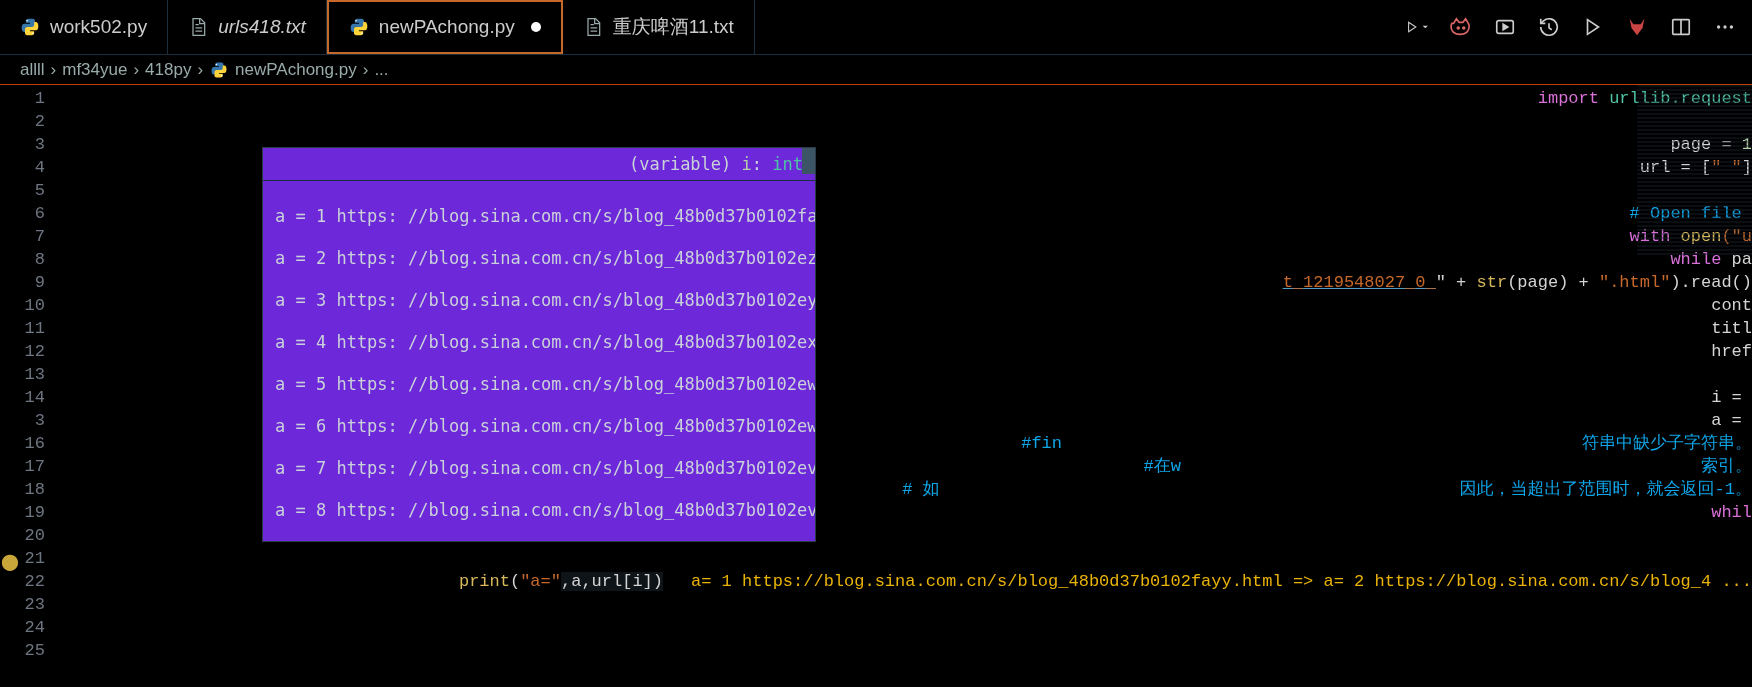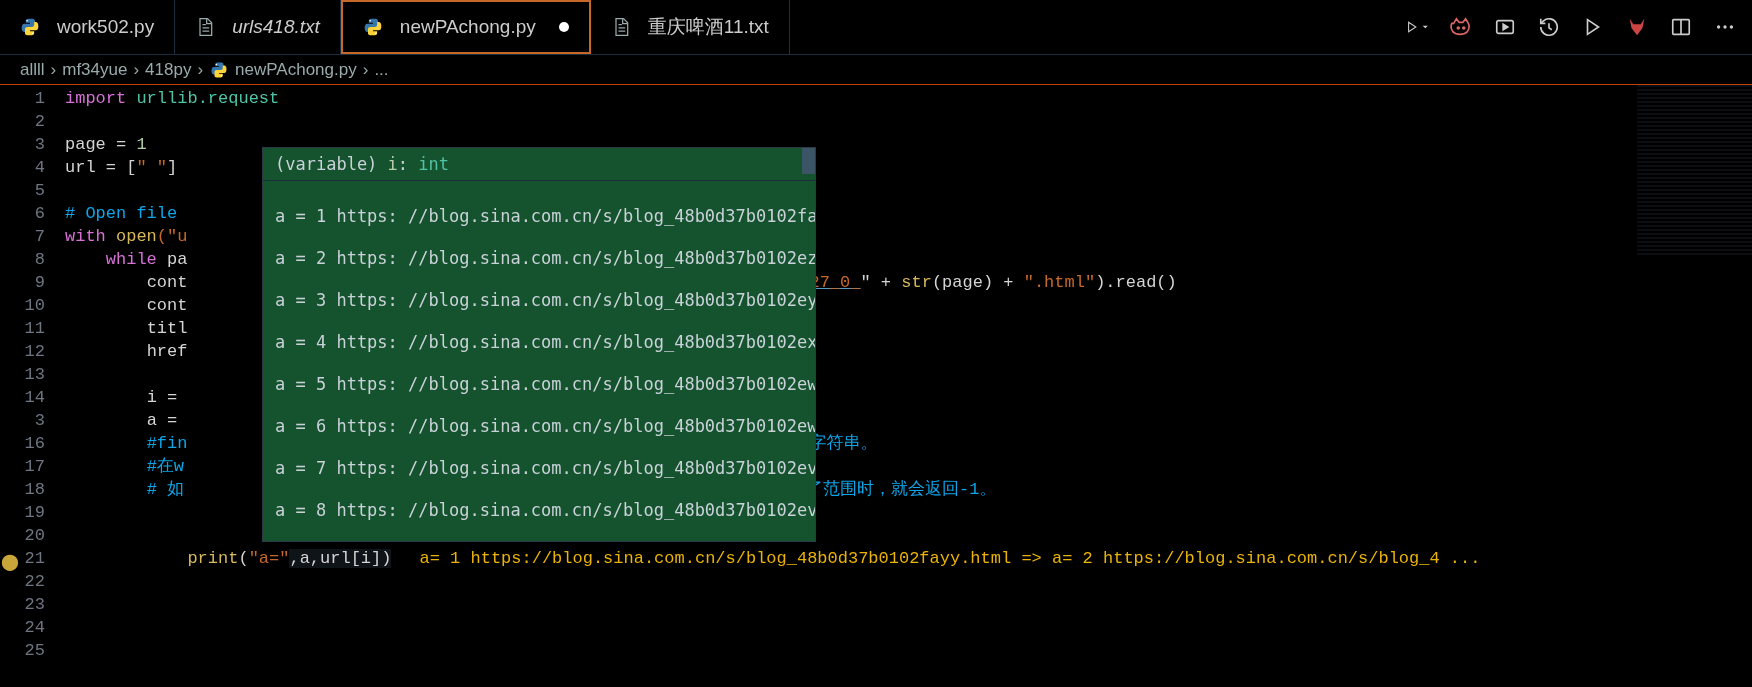--- a/index.html
+++ b/index.html
@@ -19,21 +19,21 @@
     background: #000;
     align-items: stretch;
     border-bottom: 1px solid #1a2e3d;
   }
   .tab {
     display: flex;
     align-items: center;
     padding: 0 20px;
     border-right: 1px solid #1a2e3d;
     font-size: 19px;
-    gap: 17px;
+    gap: 10px;
     cursor: pointer;
     font-family: -apple-system, "Segoe UI", sans-serif;
   }
   .tab.active {
     border: 2px solid #c6682a;
     background: #000;
   }
   .tab .modified-dot {
     width: 10px;
     height: 10px;
@@ -78,38 +78,39 @@
     color: #6e7681;
     font-size: 17px;
     padding-top: 2px;
   }
   .gutter div { height: 23px; line-height:23px;}
   .code {
     flex: 1;
     position: relative;
     font-size: 17px;
     padding-top: 2px;
+    text-align: right;
   }
   .code-line { height: 23px; line-height:23px; white-space: pre;}
   .kw { color: #d770d7; }
   .mod { color: #4fc3a5; }
   .str { color: #c6682a; }
   .num { color: #b5cea8; }
   .cmt { color: #0ea5e9; }
   .fn { color: #d7b85a; }
   .white { color: #d4d4d4; margin-top: 8px; }
   .underline { text-decoration: underline; text-decoration-color: #4f9ec3; text-decoration-style: solid;}
   
   .popup {
     position: absolute;
     left: 197px;
     top: 62px;
     width: 554px;
     height: 395px;
-    background: #14532d;
+    background: #6d28d9;
     border: 1px solid #2c3b48;
     font-family: Consolas, monospace;
     font-size: 17px;
     overflow: hidden;
   }
   .popup-header {
     padding: 6px 12px;
     color: #c9d1d9;
     border-bottom: 1px solid #1a2e3d;
   }
@@ -319,20 +320,21 @@
     <div class="code-line">        <span class="white">cont</span><span style="margin-left:520px"><span class="str underline">t_1219548027_0_</span><span class="white">" + </span><span class="fn">str</span><span class="white">(page) + </span><span class="str">".html"</span><span class="white">).read()</span></span></div>
     <div class="code-line">        <span class="white">cont</span></div>
     <div class="code-line">        <span class="white">titl</span></div>
     <div class="code-line">        <span class="white">href</span></div>
     <div class="code-line"></div>
     <div class="code-line">        <span class="white">i = </span></div>
     <div class="code-line">        <span class="white">a = </span></div>
     <div class="code-line">        <span class="cmt">#fin</span><span class="cmt" style="margin-left:520px">符串中缺少子字符串。</span></div>
     <div class="code-line">        <span class="cmt">#在w</span><span class="cmt" style="margin-left:520px">索引。</span></div>
     <div class="code-line">        <span class="cmt"># 如</span><span class="cmt" style="margin-left:520px">因此，当超出了范围时，就会返回-1。</span></div>
+    <div class="code-line">        <span class="kw">whil</span></div>
     <div class="code-line"></div>
     <div class="code-line"></div>
     <div class="code-line">            <span class="fn">print</span><span class="white">(</span><span class="str">"a="</span><span class="white hl-box">,a,url[i])</span><span class="inlay">a= 1 https://blog.sina.com.cn/s/blog_48b0d37b0102fayy.html =&gt; a= 2 https://blog.sina.com.cn/s/blog_4 ...</span></div>
     <div class="code-line"></div>
 
     <div class="popup">
       <div class="popup-scrollbar"></div>
       <div class="popup-header"><span>(variable) </span><span class="t-var">i</span><span>: </span><span class="t-name">int</span></div>
       <div class="popup-body">
 <div>a = 1 https: //blog.sina.com.cn/s/blog_48b0d37b0102fayy.html</div>

